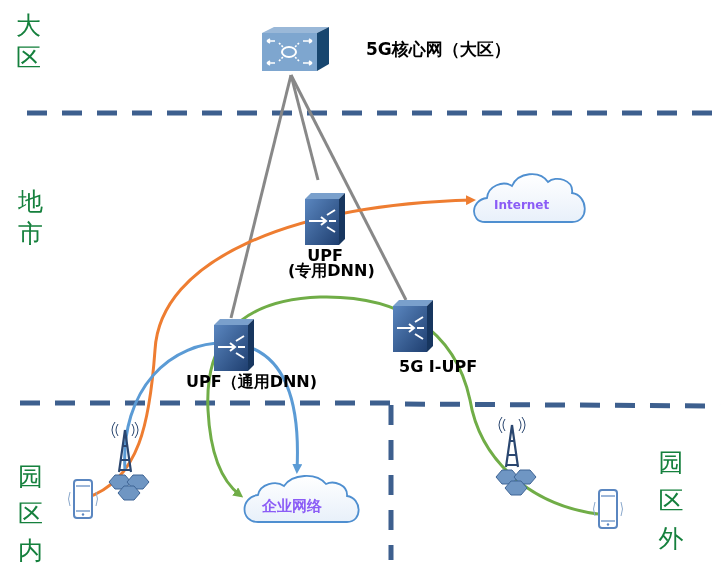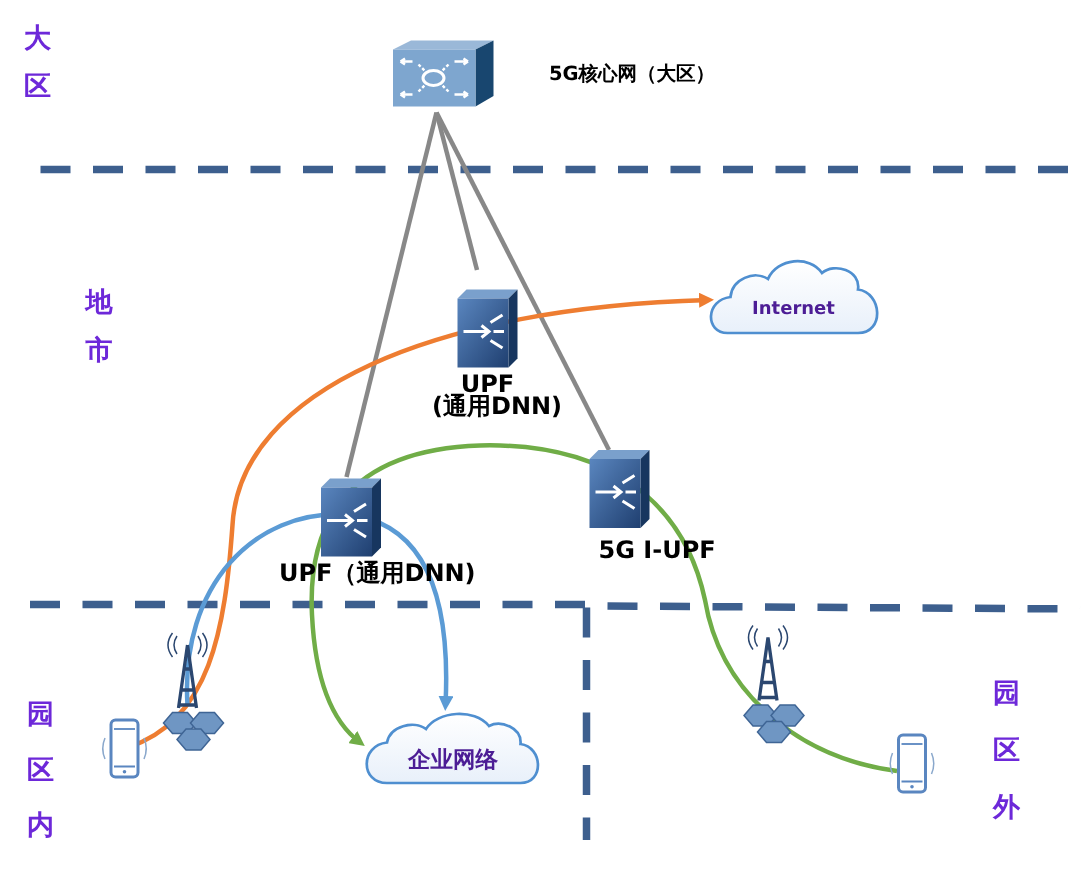--- a/index.html
+++ b/index.html
@@ -1,20 +1,20 @@
 <!DOCTYPE html>
 <html><head>
 <meta charset="utf-8">
 <style>
   html, body { margin: 0; padding: 0; background: #ffffff; }
   body { width: 724px; height: 579px; position: relative; overflow: hidden; font-family: "DejaVu Sans", sans-serif; }
   svg#diagram { position: absolute; left: 0; top: 0; }
-  .zone-label { position: absolute; font-family: "DejaVu Sans", sans-serif; font-weight: bold; font-size: 18px; line-height: 34px; color: #6d28d9; width: 34px; text-align: center; }
+  .zone-label { position: absolute; font-family: "DejaVu Sans", sans-serif; font-weight: normal; font-size: 25px; line-height: 34px; color: #15803d; width: 34px; text-align: center; }
   .node-label { position: absolute; font-family: "DejaVu Sans", sans-serif; font-weight: bold; font-size: 16px; color: #000; text-align: center; white-space: nowrap; line-height: 15px; }
-  .cloud-label { position: absolute; font-family: "DejaVu Sans", sans-serif; font-weight: bold; color: #4c1d95; text-align: center; white-space: nowrap; }
+  .cloud-label { position: absolute; font-family: "DejaVu Sans", sans-serif; font-weight: bold; color: #8b5cf6; white-space: nowrap; }
 </style>
 </head>
 <body>
 
 <svg id="diagram" width="724" height="579" viewBox="0 0 724 579">
   <defs>
     <marker id="arrow-orange" markerWidth="10" markerHeight="10" refX="6" refY="5" orient="auto" markerUnits="userSpaceOnUse">
       <path d="M0,0 L10,5 L0,10 Z" fill="#ee7d31"></path>
     </marker>
     <marker id="arrow-blue" markerWidth="10" markerHeight="10" refX="6" refY="5" orient="auto" markerUnits="userSpaceOnUse">
@@ -115,30 +115,30 @@
     <line x1="4" y1="8" x2="18" y2="8" stroke="#5a86c0" stroke-width="1.2"></line>
     <line x1="4" y1="33" x2="18" y2="33" stroke="#5a86c0" stroke-width="1.2"></line>
     <circle cx="11" cy="36.5" r="1.2" fill="#5a86c0"></circle>
     <path d="M-2,14 q-3,7 0,14 M24,14 q3,7 0,14" stroke="#8aa8cc" stroke-width="1" fill="none"></path>
   </g>
 </svg>
 
 <div class="zone-label" style="left:16px; top:10px; width:60px; text-align:left; line-height:32px;">
   <span style="display:block; width:30px; word-break:break-all;">大区</span>
 </div>
-<div class="zone-label" style="left:18px; top:186px; width:60px; text-align:left; line-height:32px;margin-left:39px;">
+<div class="zone-label" style="left:18px; top:186px; width:60px; text-align:left; line-height:32px;">
   <span style="display:block; width:30px; word-break:break-all;">地市</span>
 </div>
 <div class="zone-label" style="left:18px; top:458px; width:60px; text-align:left; line-height:37px;">
   <span style="display:block; width:30px; word-break:break-all;">园区内</span>
 </div>
 <div class="zone-label" style="left:656px; top:444px; width:60px; text-align:left; line-height:38px;">
   <span style="display:block; width:30px; word-break:break-all;text-align:center;">园区外</span>
 </div>
 
-<div class="node-label" style="left:366px; top:42px; font-size:13px;">5G核心网（大区）</div>
+<div class="node-label" style="left:366px; top:42px; font-size:17px;">5G核心网（大区）</div>
 <div class="node-label" style="left:300px; top:248px; width:50px;">UPF</div>
-<div class="node-label" style="left:288px; top:263px; width:74px;">(通用DNN)</div>
+<div class="node-label" style="left:288px; top:263px; width:74px;">(专用DNN)</div>
 <div class="node-label" style="left:186px; top:374px;">UPF（通用DNN)</div>
 <div class="node-label" style="left:399px; top:359px;">5G I-UPF</div>
 
 <div class="cloud-label" style="left:494px; top:198px; width:70px; font-size:12px;">Internet</div>
 <div class="cloud-label" style="left:262px; top:497px; width:80px; font-size:15px;">企业网络</div>
 
 </body></html>

